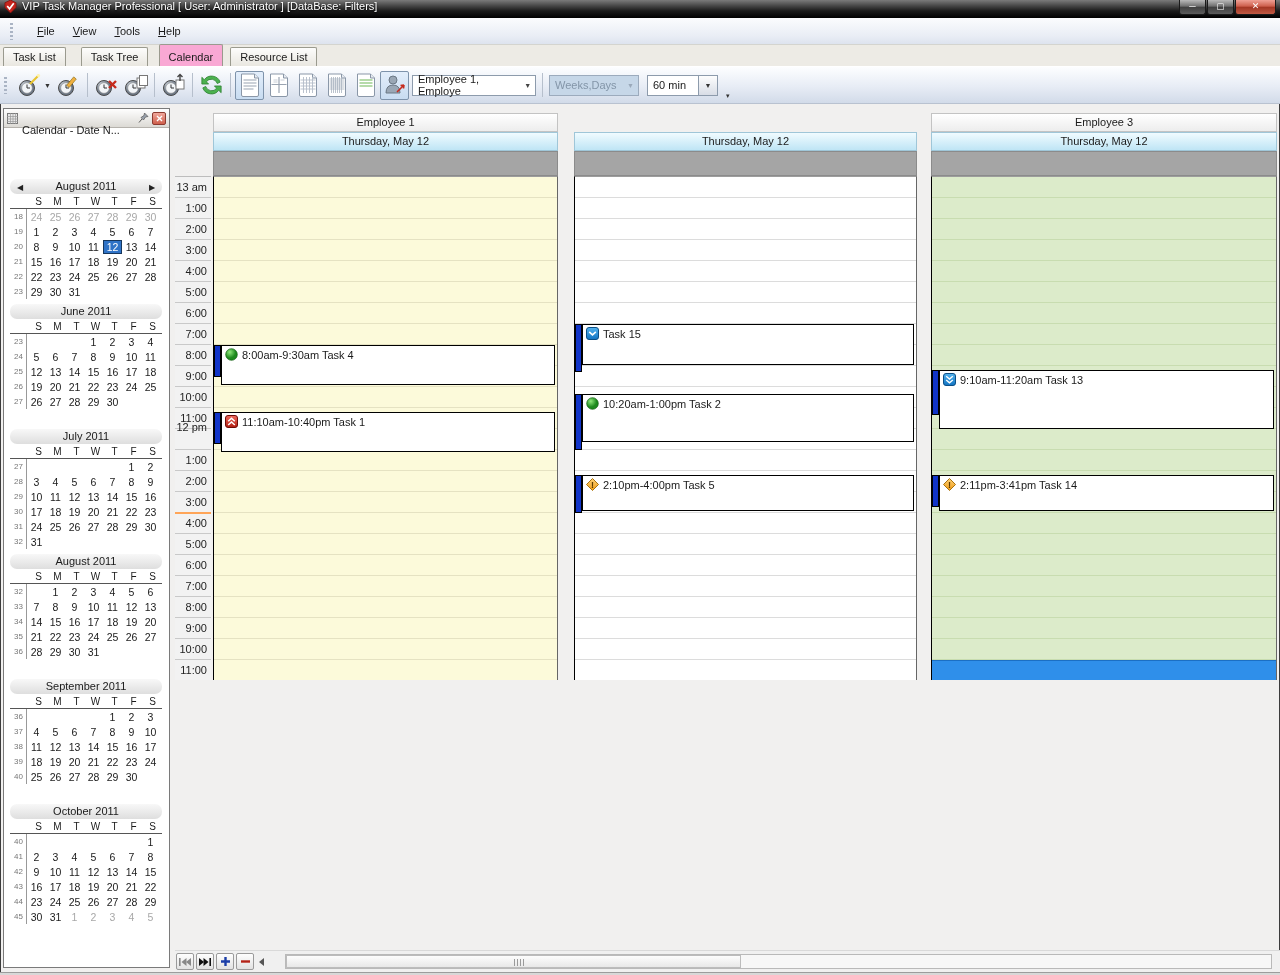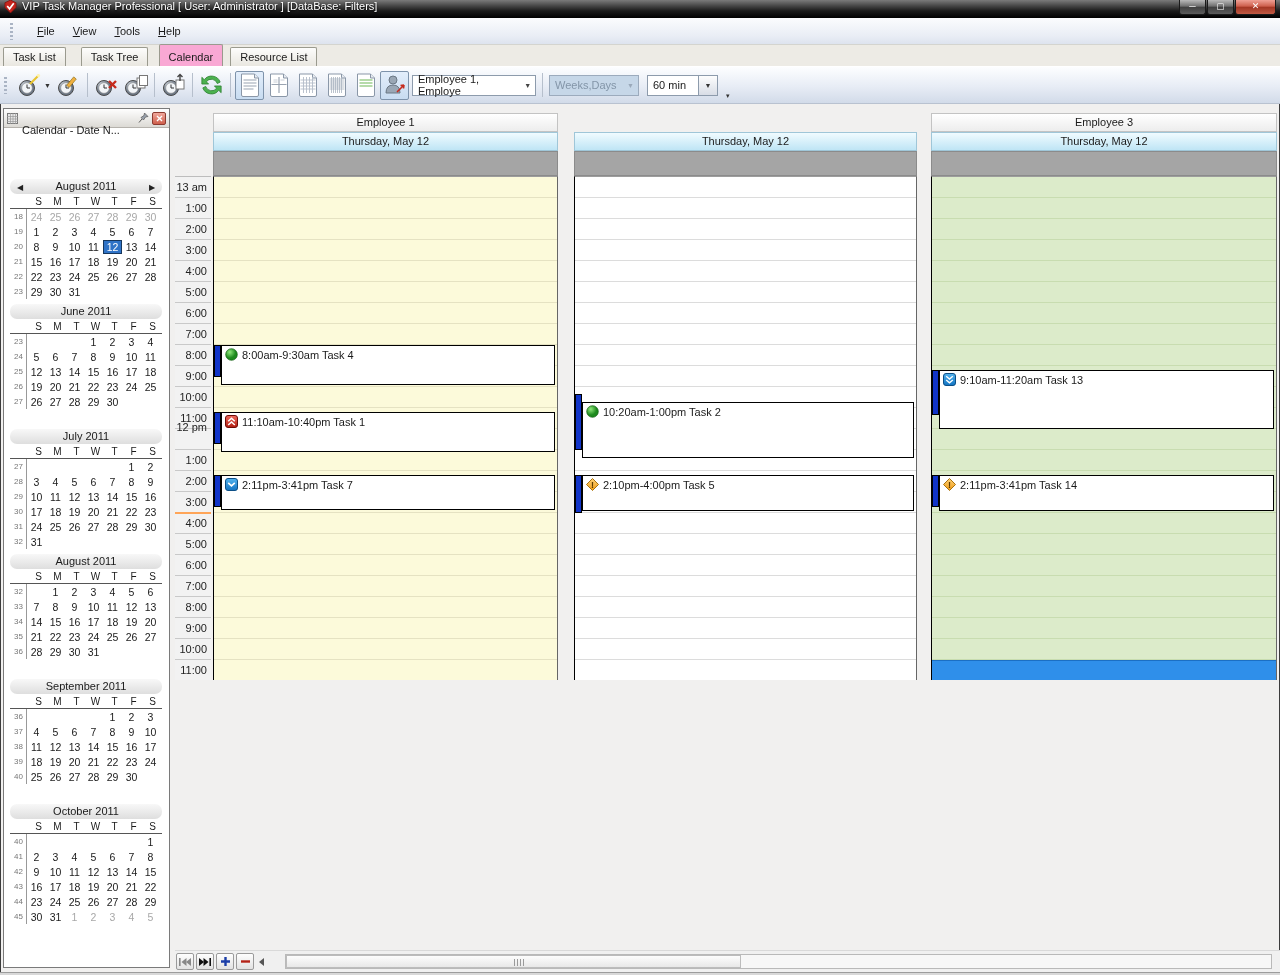--- a/index.html
+++ b/index.html
@@ -755,42 +755,42 @@
             <div class="ev-box" style="top:0;height:40px;">
               <div class="ev-label">
                 <span><svg width="13" height="13" viewBox="0 0 13 13">
                     <rect x="0.5" y="0.5" width="12" height="12" rx="2.5" fill="url(#rd)" stroke="#6e0d06"></rect>
                     <path d="M3.2 6.2 L6.5 3.2 L9.8 6.2 M3.2 10 L6.5 7 L9.8 10" stroke="#fff" stroke-width="1.5" fill="none"></path>
                   </svg></span>
               <span class="txt">11:10am-10:40pm Task 1</span>
               </div>
             </div>
           </div>
-          <div class="event" style="top:298px;width:100%;height:35px;">
-            <div class="ev-bar" style="top:0;height:32px;"></div>
-            <div class="ev-box" style="top:0;height:35px;">
+        </div>
+      </div>
+      <div class="colwrap" style="left: 399px; width: 343px;">
+           <div class="colhead-date">Thursday, May 12</div>
+           <div class="colhead-allday"></div>
+           <div class="colbody" style="background-color:#FFFFFF;
+             background-image:repeating-linear-gradient(to bottom,transparent 0 20px,#DCDCDC 20px 21px);">
+          <div class="event" style="top:147px;width:100%;height:48px;">
+            <div class="ev-bar" style="top:0;height:48px;"></div>
+            <div class="ev-box" style="top:0;height:41px;">
               <div class="ev-label">
                 <span><svg width="13" height="13" viewBox="0 0 13 13">
                     <rect x="0.5" y="0.5" width="12" height="12" rx="2.5" fill="url(#bl)" stroke="#0c4f86"></rect>
                     <path d="M3.2 4.8 L6.5 7.8 L9.8 4.8" stroke="#fff" stroke-width="1.6" fill="none"></path>
                   </svg></span>
-              <span class="txt">2:11pm-3:41pm Task 7</span>
+              <span class="txt">Task 15</span>
               </div>
             </div>
           </div>
-        </div>
-      </div>
-      <div class="colwrap" style="left: 399px; width: 343px;">
-           <div class="colhead-date">Thursday, May 12</div>
-           <div class="colhead-allday"></div>
-           <div class="colbody" style="background-color:#FFFFFF;
-             background-image:repeating-linear-gradient(to bottom,transparent 0 20px,#DCDCDC 20px 21px);">
           <div class="event" style="top:217px;width:100%;height:56px;">
             <div class="ev-bar" style="top:0;height:56px;"></div>
-            <div class="ev-box" style="top:8px;height:56px;">
+            <div class="ev-box" style="top:0;height:48px;">
               <div class="ev-label">
                 <span><svg width="13" height="13" viewBox="0 0 13 13">
                     <circle cx="6.5" cy="6.5" r="5.8" fill="url(#gb)" stroke="#0d5c0d" stroke-width="0.7"></circle>
                   </svg></span>
               <span class="txt">10:20am-1:00pm Task 2</span>
               </div>
             </div>
           </div>
           <div class="event" style="top:298px;width:100%;height:38px;">
             <div class="ev-bar" style="top:0;height:38px;"></div>

